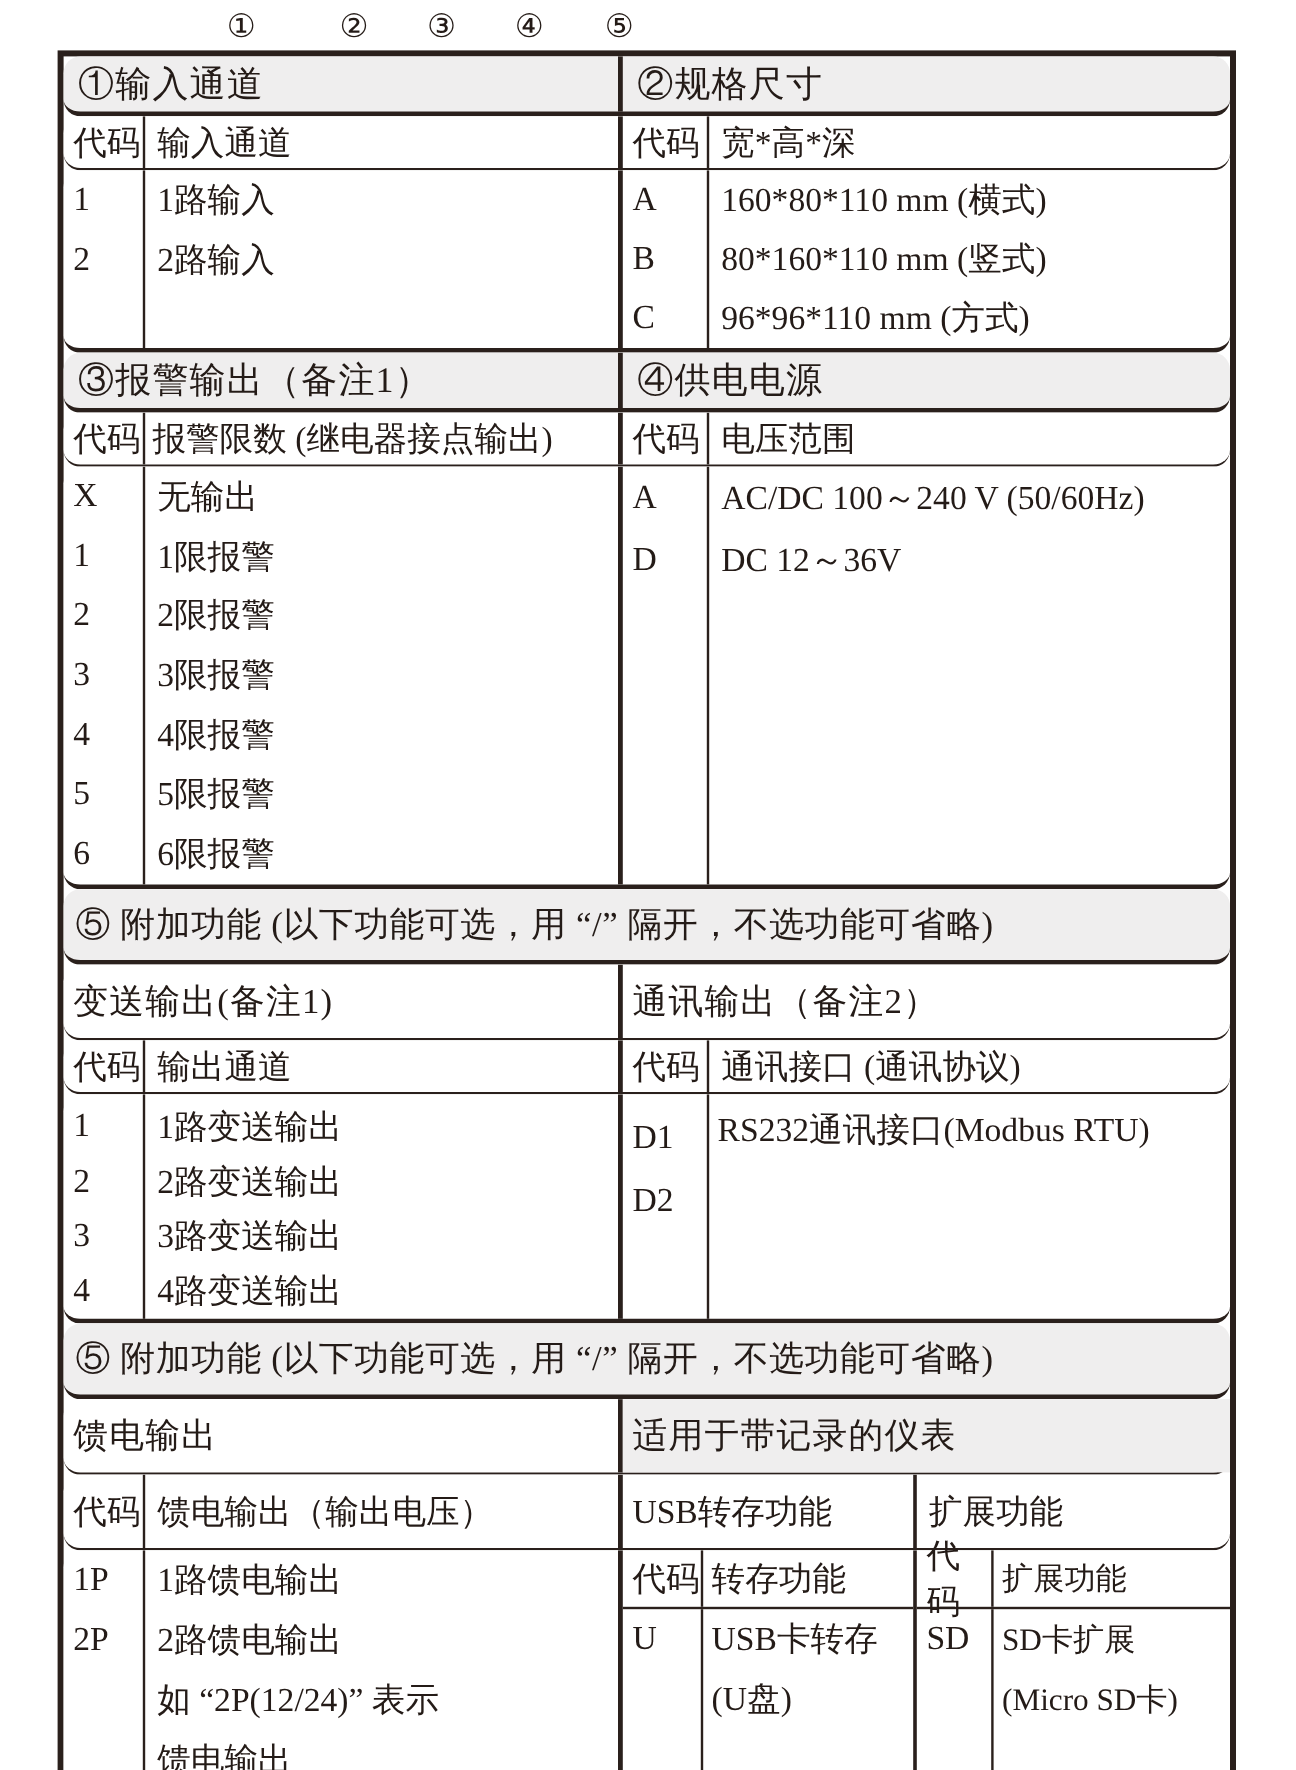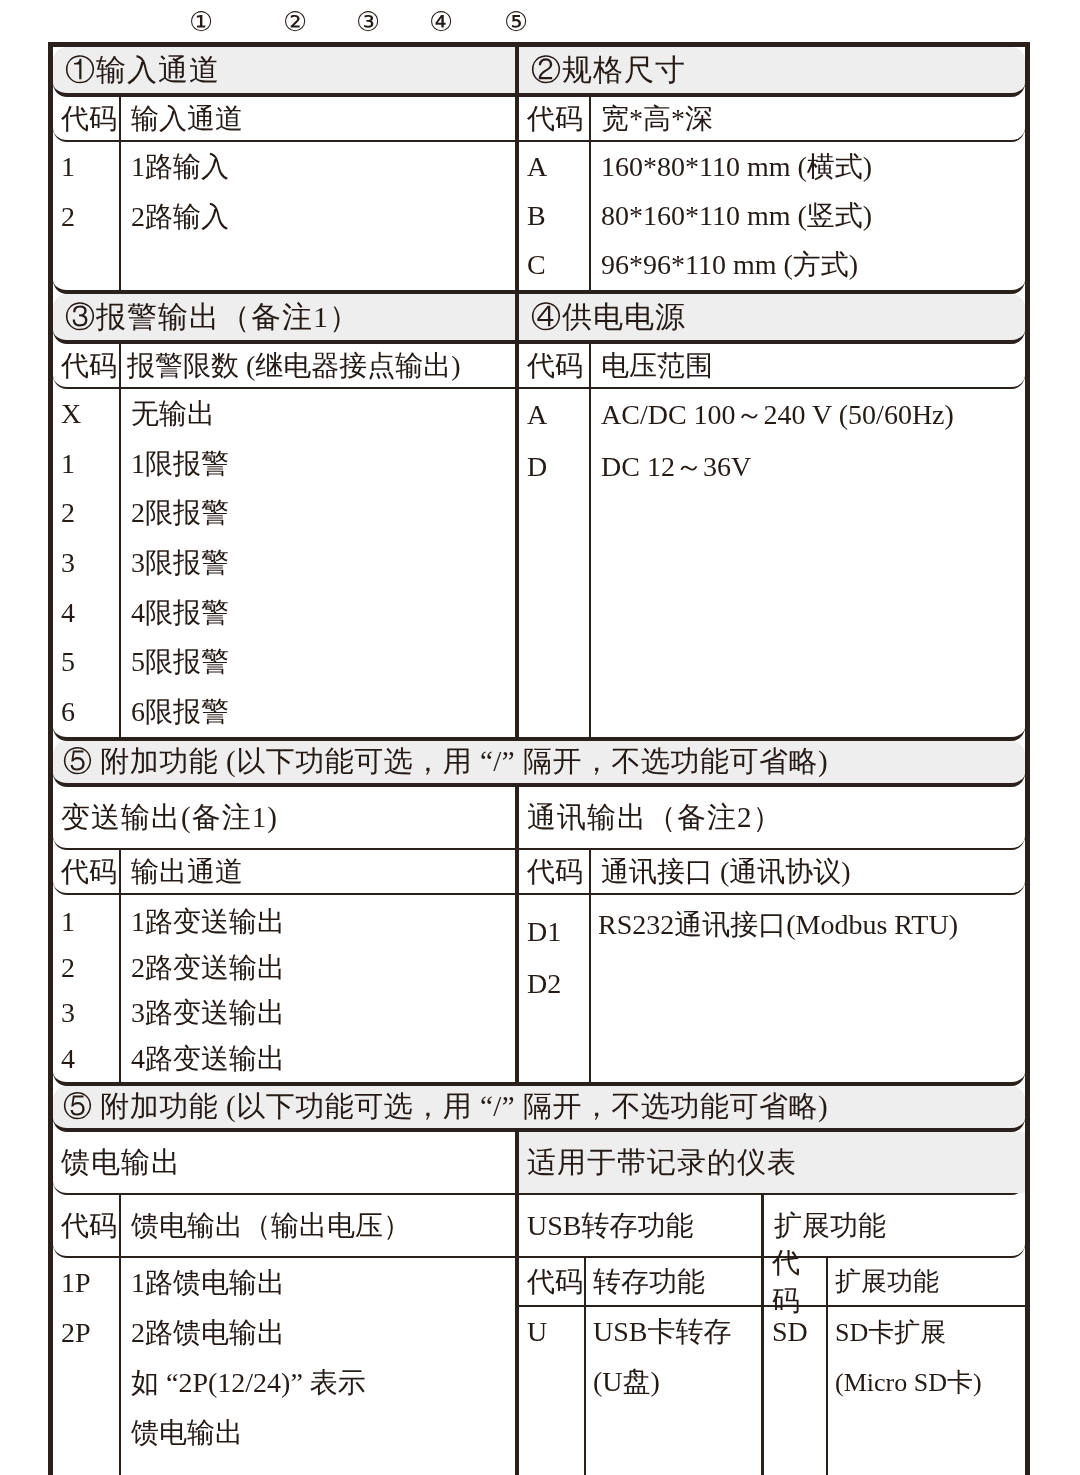--- a/index.html
+++ b/index.html
@@ -44,21 +44,21 @@
   .hdr{justify-content:center;}
   .hdr .line{display:flex;align-items:center;height:100%;}
   .stack .line{height:50px;display:flex;align-items:center;white-space:nowrap;}
   .stack.roomy .line{height:52px;}
 
   
   .banner-cell{width:100%;display:flex;align-items:center;padding-left:10px;font-size:29px;letter-spacing:0.5px;}
 
   
   .h50{height:50px;} .h45{height:45px;} .h150{height:152px;} .h350{height:352px;}
-  .h46{height:46px;} .h47{height:63px;} .h200{height:191px;} .h260{height:262px;}
+  .h46{height:63px;} .h47{height:63px;} .h200{height:191px;} .h260{height:262px;}
 
   
   .usb-title{width:245px;border-right:3px solid var(--bc);display:flex;align-items:center;padding-left:8px;}
   .sd-title{flex:1;display:flex;align-items:center;padding-left:10px;}
   .sub{display:flex;flex-direction:column;}
   .sub-usb{width:245px;border-right:3px solid var(--bc);}
   .sub-sd{flex:1;}
   .subrow{display:flex;border-bottom:2px solid var(--bc);height:49px;}
   .subbody{display:flex;flex:1;}
   .sub .code{width:67px;}

